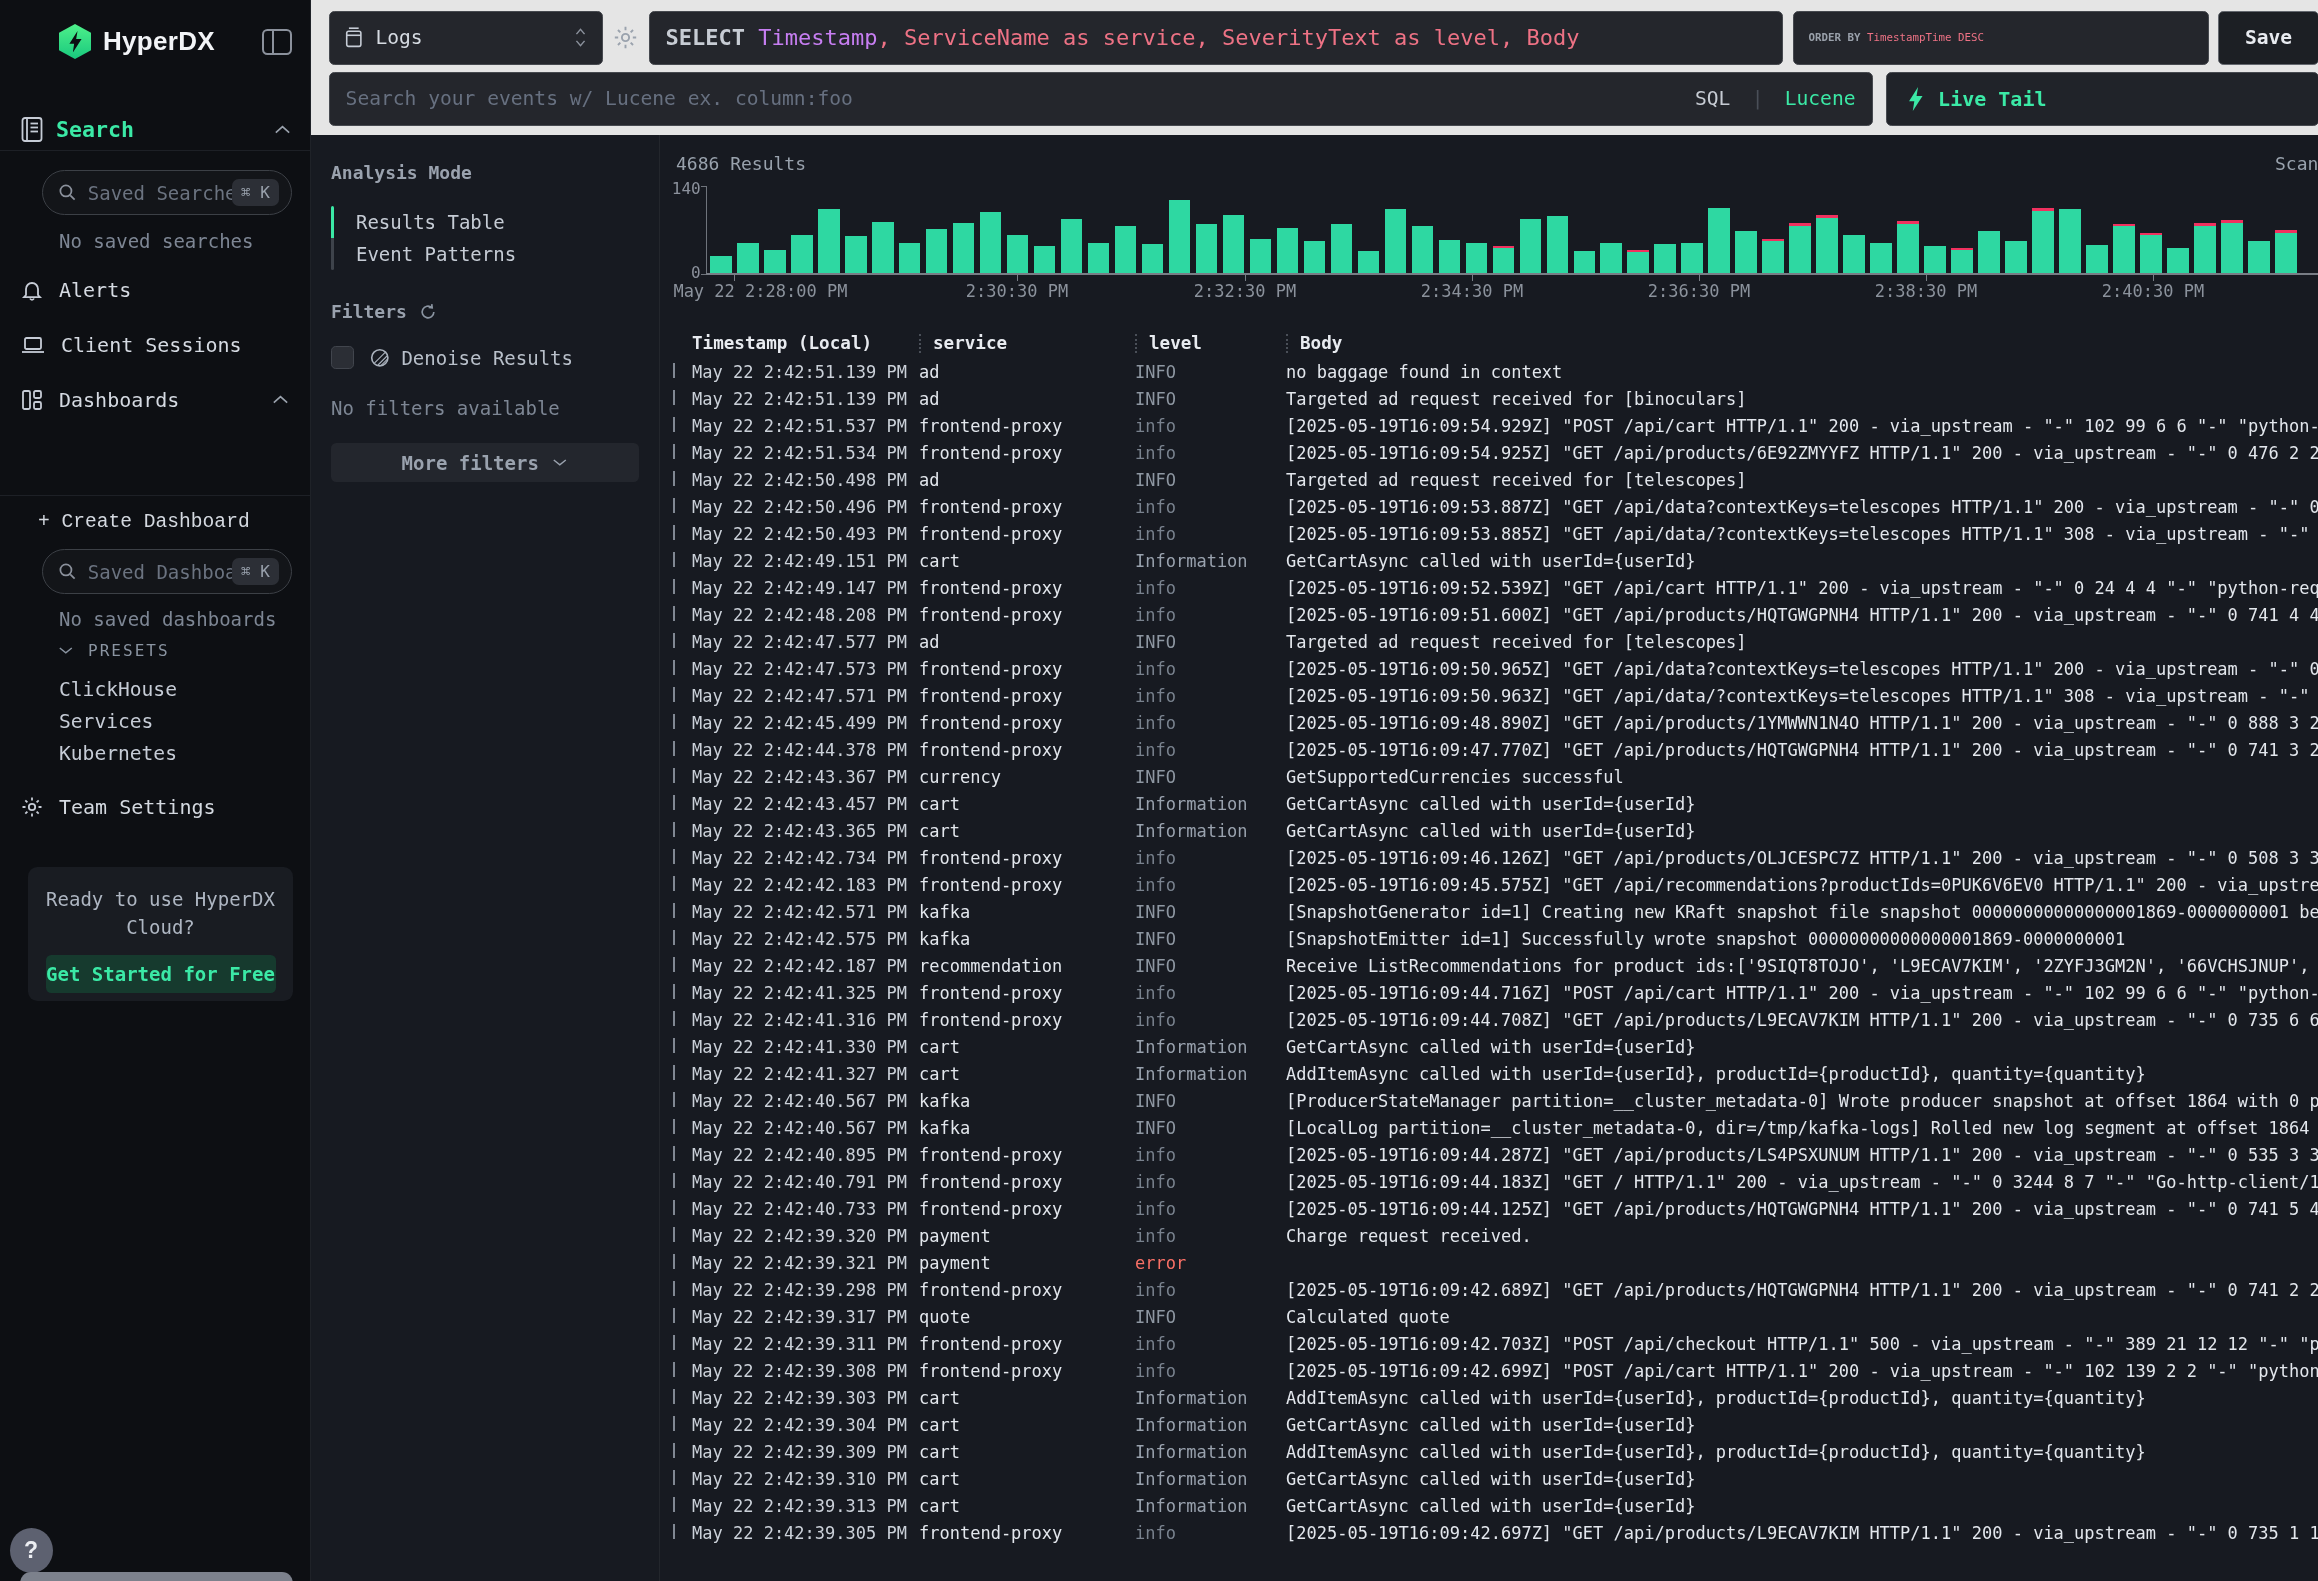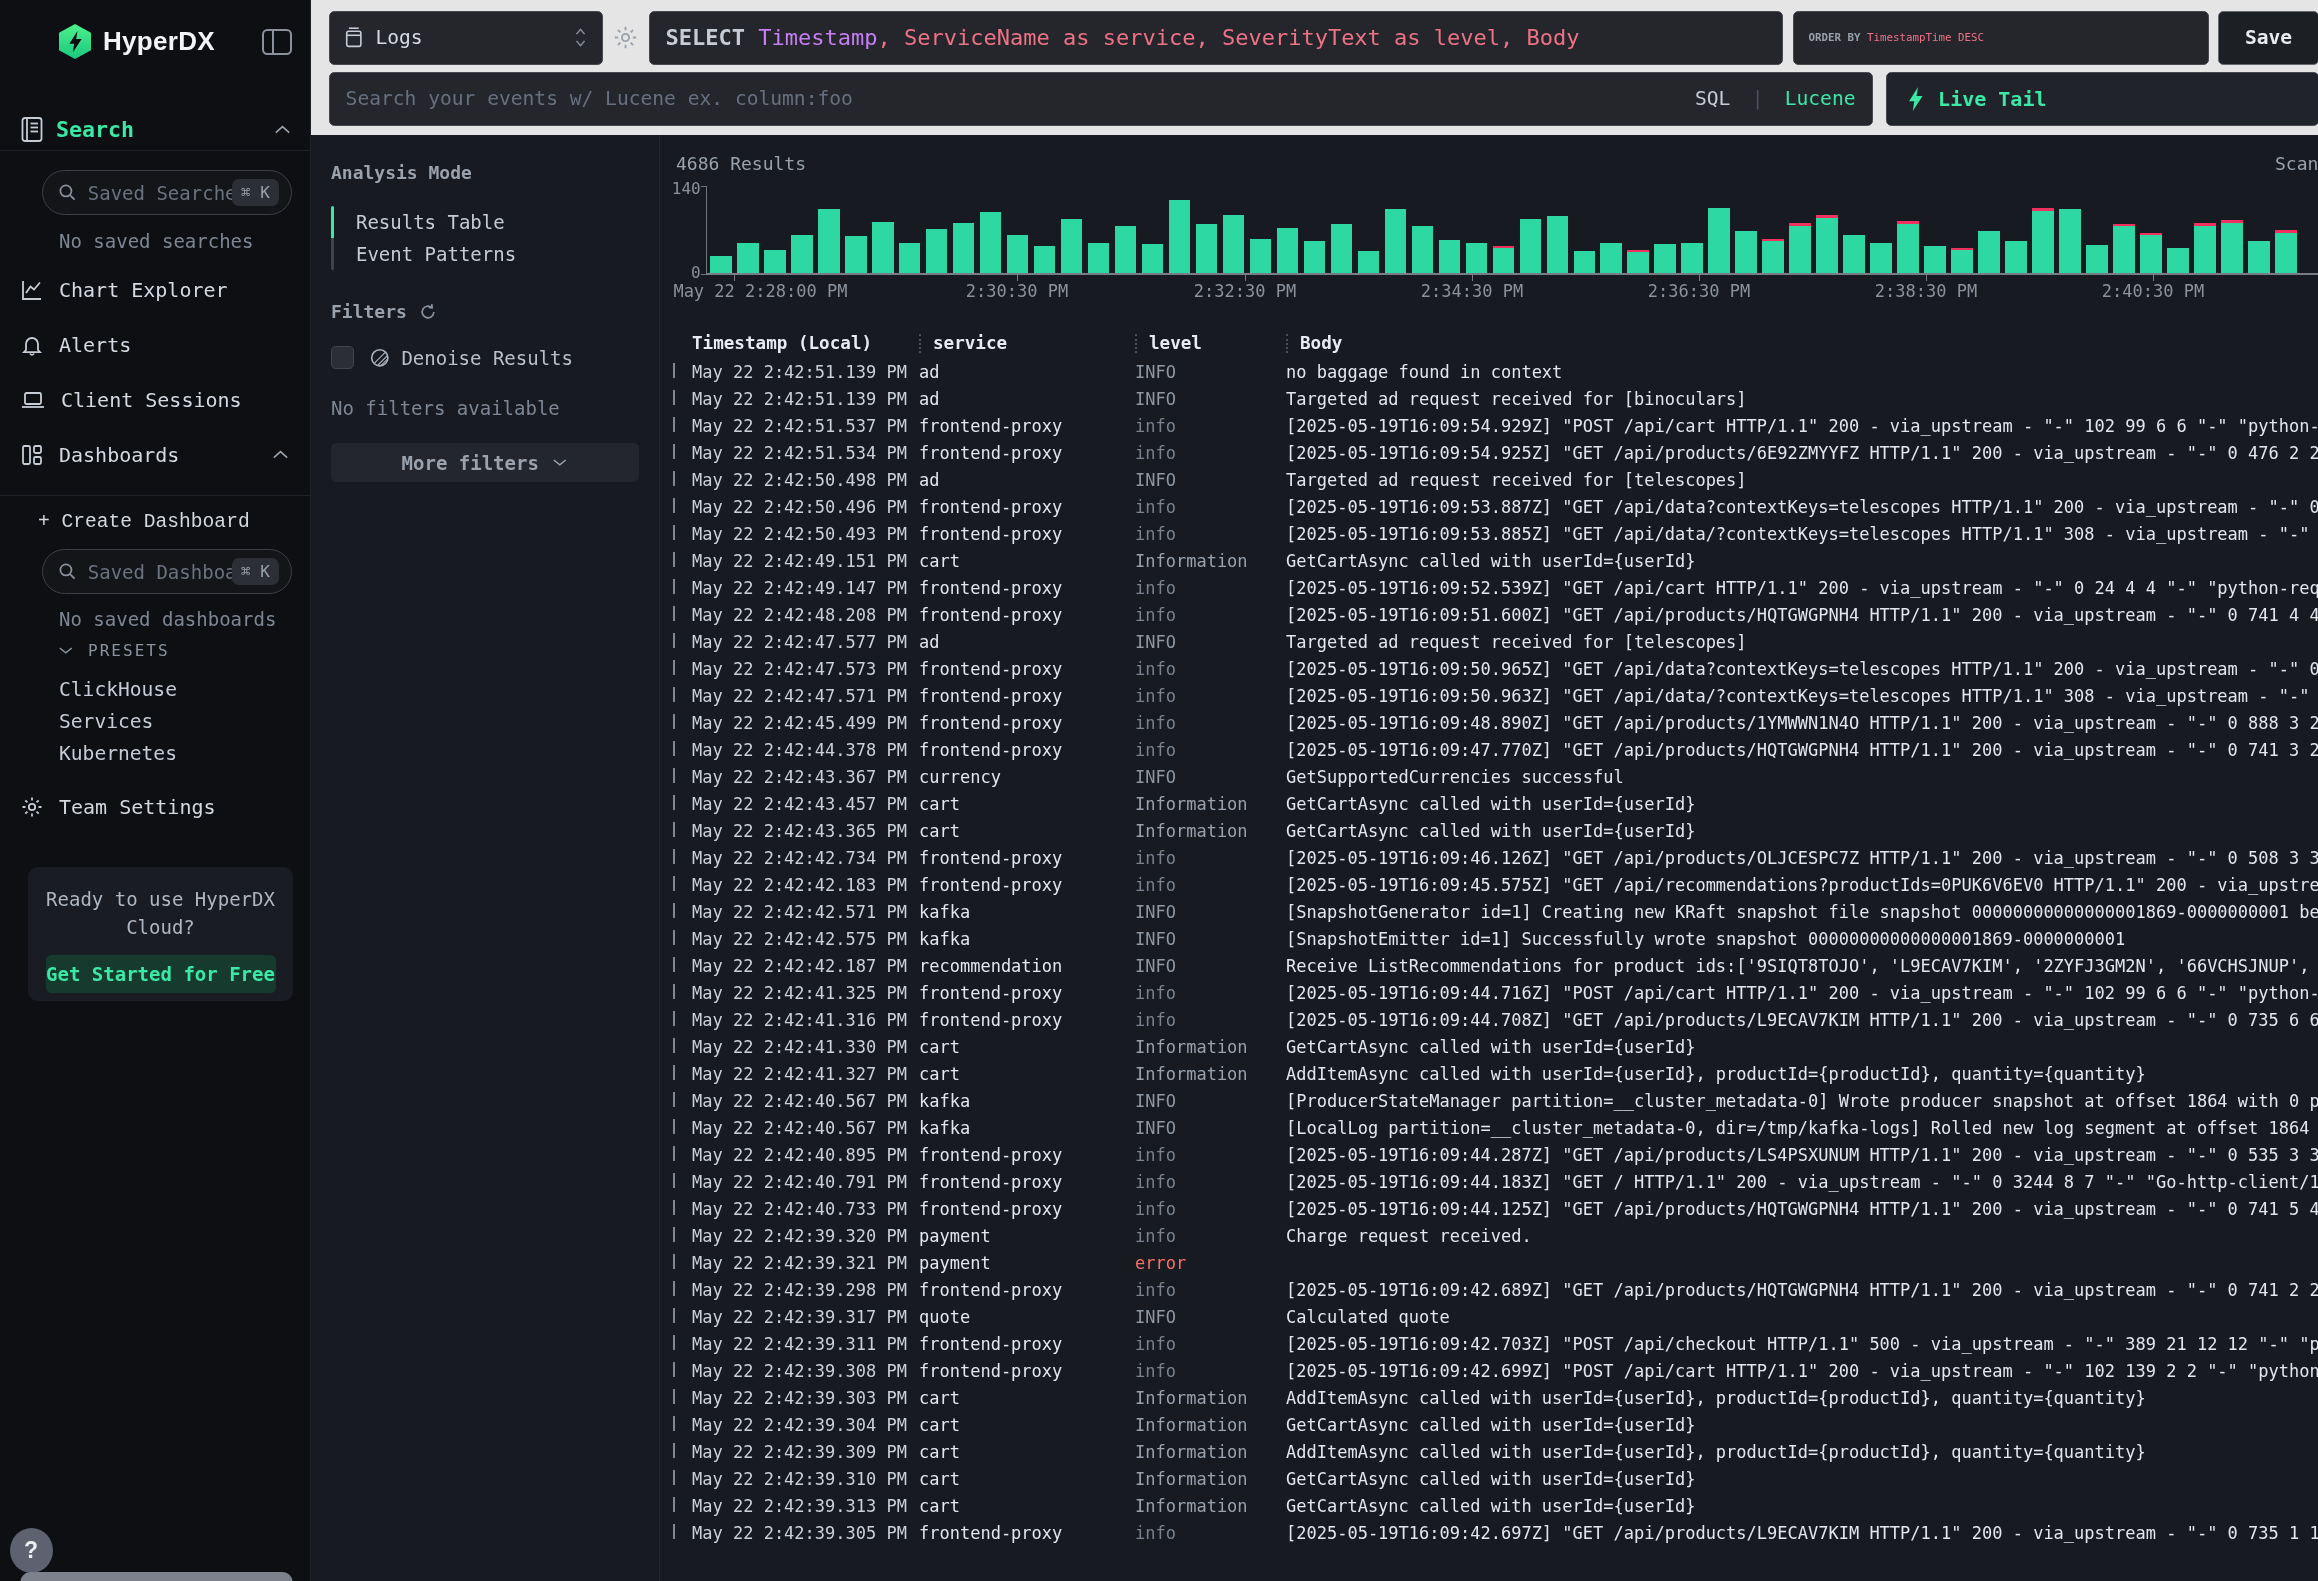--- a/index.html
+++ b/index.html
@@ -194,29 +194,20 @@
       </span>
       <input placeholder="Saved Searches" style="">
       <span class="kbd-badge">⌘ K</span>
     </div>
     <div class="muted-line" style="top:230px">No saved searches</div>
 
     <div class="nav">
       <div class="nav-item">
         <span>
           <svg width="24" height="24" viewBox="0 0 24 24" fill="none" stroke="#c6ccd6" stroke-width="1.8">
-              <path d="M3 3 V21 H21"></path>
-              <polyline points="6,15 10.5,8.5 14,11.5 20,4.5"></polyline>
-            </svg>
-        </span>
-        <span class="lbl">Chart Explorer</span>
-      </div>
-      <div class="nav-item">
-        <span>
-          <svg width="24" height="24" viewBox="0 0 24 24" fill="none" stroke="#c6ccd6" stroke-width="1.8">
               <path d="M6 17 V11 a6 6 0 0 1 12 0 V17 l2 2.2 H4 Z"></path>
               <path d="M10 20.5 a2.2 2.2 0 0 0 4 0"></path>
             </svg>
         </span>
         <span class="lbl">Alerts</span>
       </div>
       <div class="nav-item">
         <span>
           <svg width="26" height="24" viewBox="0 0 26 24" fill="none" stroke="#c6ccd6" stroke-width="1.8">
               <rect x="5" y="5" width="16" height="11" rx="1.5"></rect>

